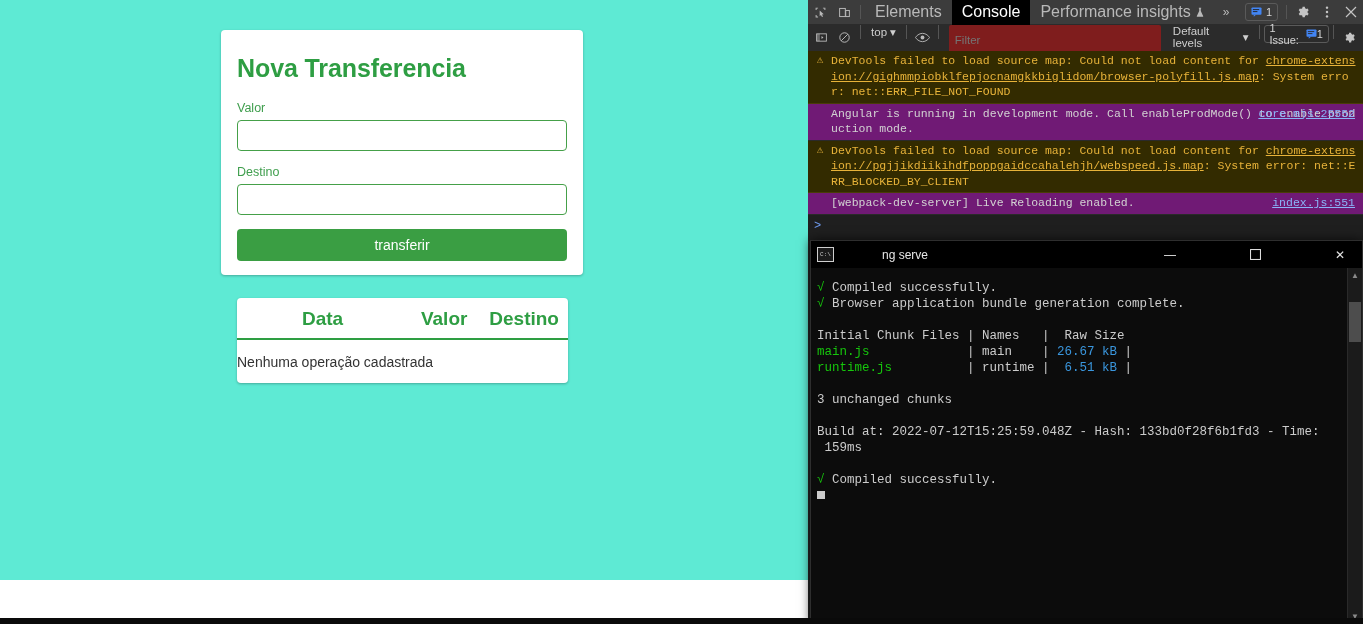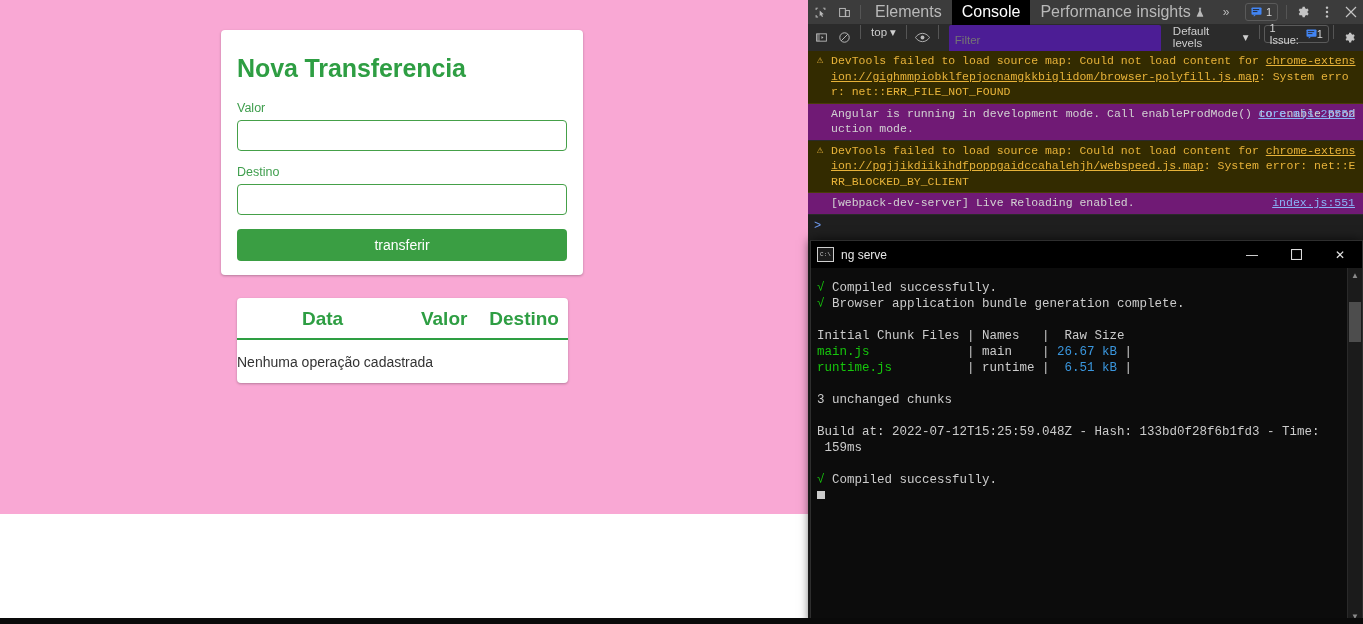--- a/index.html
+++ b/index.html
@@ -3,22 +3,22 @@
 <meta charset="utf-8">
 <style>
   html,body{margin:0;padding:0;}
   body{
     width:1363px;height:624px;overflow:hidden;background:#ffffff;
     font-family:"Liberation Sans",sans-serif;position:relative;
   }
 
   
   #app-page{
-    position:absolute;left:0;top:0;width:808px;height:514px;
-    background:#f9a8d4;overflow:hidden;
+    position:absolute;left:0;top:0;width:808px;height:580px;
+    background:#5eead4;overflow:hidden;
   }
   .card{
     position:absolute;background:#fff;border-radius:4px;
     box-shadow:0 1px 3px rgba(0,0,0,.18), 0 1px 2px rgba(0,0,0,.10);
   }
   #form-card{left:221px;top:30px;width:362px;height:245px;}
   .card-inner{padding:24px 16px 16px 16px;}
   #form-title{
     color:#2e9e43;font-size:25px;font-weight:bold;margin:0 0 18px 0;
     letter-spacing:-0.1px;
@@ -81,21 +81,21 @@
     margin-right:4px;
   }
   .chev{font-size:12px;color:#b9b9b9;padding:0 8px;cursor:pointer;}
 
   
   #dt-filterbar{
     height:26px;background:#2b2b2b;display:flex;align-items:flex-start;
     border-bottom:1px solid #1c1c1c;padding:0 2px;
   }
   #filter-input{
-    flex:0 0 200px;height:30px;background:#4c1d95;border:none;border-radius:2px;
+    flex:0 0 200px;height:30px;background:#7f1d1d;border:none;border-radius:2px;
     color:#cfcfcf;font-size:11.5px;padding:0 6px;outline:none;
     font-family:"Liberation Sans",sans-serif;margin:0 6px;
   }
   .ctx-sel{
     display:flex;align-items:center;gap:3px;font-size:11.5px;color:#cfcfcf;
     padding:0 6px;cursor:pointer;
   }
   .lvl-sel{
     display:flex;align-items:center;gap:4px;font-size:11.5px;color:#cfcfcf;
     padding:0 6px;cursor:pointer;
@@ -129,21 +129,21 @@
   }
 
   
   #terminal{
     position:absolute;left:2px;top:240px;width:553px;height:384px;
     background:#0c0c0c;border:1px solid #2e2e2e;box-sizing:border-box;
     box-shadow:0 0 10px rgba(0,0,0,.7);
   }
   #term-title{
     height:27px;background:#000;display:flex;align-items:center;
-    padding-left:6px;color:#e6e6e6;font-size:12px;
+    padding-left:6px;color:#e6e6e6;font-size:12px;gap:41px;
   }
   #term-icon{
     width:15px;height:13px;border:1px solid #cfcfcf;background:#1b1b1b;
     display:flex;align-items:center;justify-content:center;
     font-size:6px;color:#cfcfcf;font-family:"Liberation Mono",monospace;
     margin-right:7px;line-height:1;
   }
   .win-btn{
     width:44px;height:27px;display:flex;align-items:center;justify-content:center;
     color:#e6e6e6;font-size:12px;cursor:pointer;

